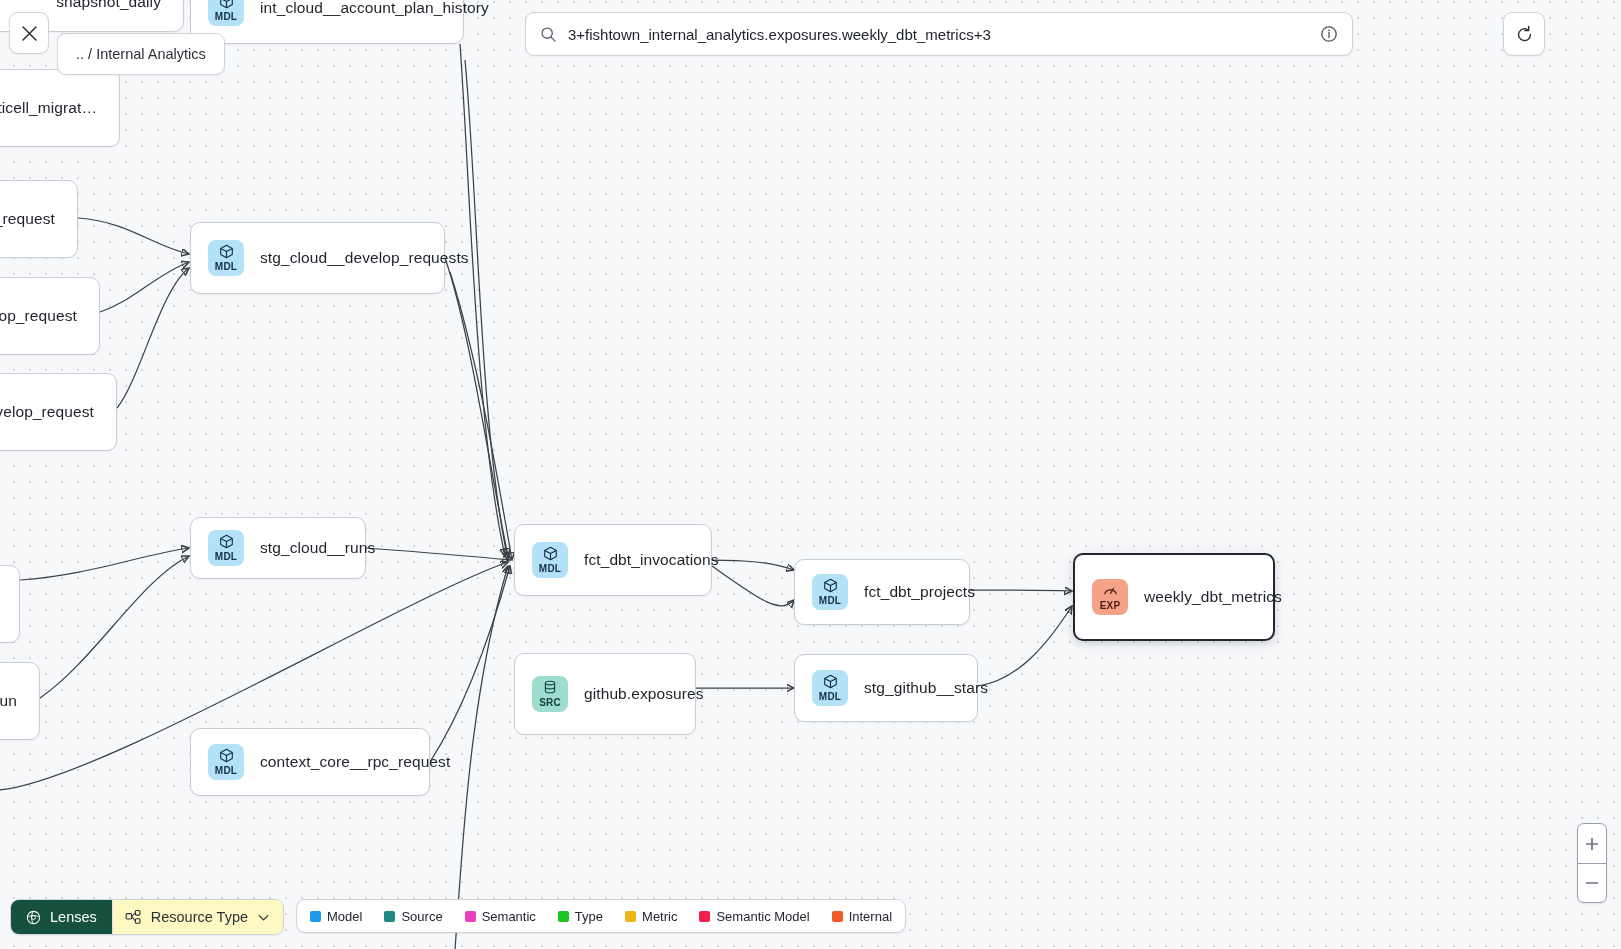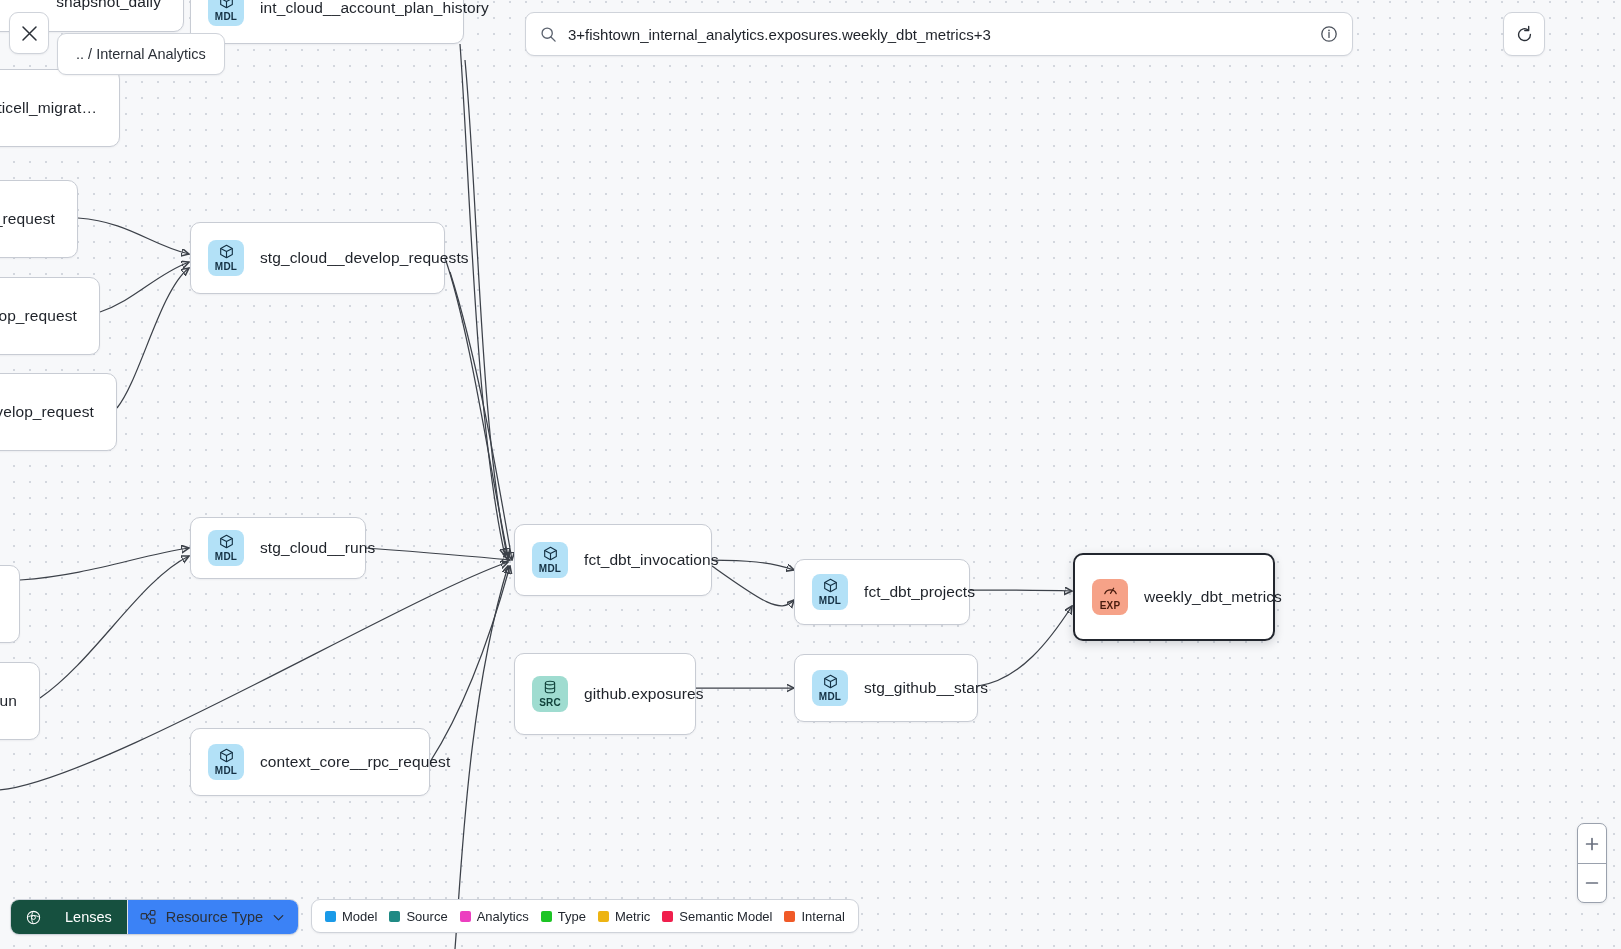--- a/index.html
+++ b/index.html
@@ -113,33 +113,33 @@
     display: flex; align-items: stretch; gap: 12px;
   }
   .seg-group {
     display: flex; align-items: stretch;
     border-radius: 9px; overflow: hidden;
     border: 1px solid #cfd3da; background: #fff;
     box-shadow: 0 1px 2px rgba(20,25,40,.06);
   }
   #lenses-btn {
     background: #16503f; color: #fff;
-    display: flex; align-items: center; gap: 24px;
+    display: flex; align-items: center; gap: 9px;
     padding: 0 15px; height: 34px;
     font-size: 14.5px; cursor: pointer;
   }
   #resource-type-btn {
-    background: #3b82f6; color: #2b3038;
+    background: #fef9c3; color: #2b3038;
     display: flex; align-items: center; gap: 9px;
     padding: 0 13px 0 12px; height: 34px;
     font-size: 14.5px; cursor: pointer;
     border-left: 1px solid #dfe2e8;
   }
   #legend {
-    display: flex; align-items: center; gap: 12px;
+    display: flex; align-items: center; gap: 22px;
     height: 34px; padding: 0 13px;
     background: #fff; border: 1px solid #cfd3da;
     border-radius: 9px;
     box-shadow: 0 1px 2px rgba(20,25,40,.06);
     text-align: right;
   }
   .legend-item { display: flex; align-items: center; gap: 6px; }
   .legend-sw { width: 11px; height: 11px; border-radius: 2px; flex: none; }
   .legend-text { font-size: 13px; color: #22272f; white-space: nowrap; }
 
@@ -363,21 +363,21 @@
         <div class="legend-item">
           <span class="legend-sw" style="background: rgb(26, 154, 232);"></span>
           <span class="legend-text">Model</span>
         </div>
         <div class="legend-item">
           <span class="legend-sw" style="background: rgb(31, 138, 132);"></span>
           <span class="legend-text">Source</span>
         </div>
         <div class="legend-item">
           <span class="legend-sw" style="background: rgb(236, 63, 192);"></span>
-          <span class="legend-text">Analytics</span>
+          <span class="legend-text">Semantic</span>
         </div>
         <div class="legend-item">
           <span class="legend-sw" style="background: rgb(28, 196, 36);"></span>
           <span class="legend-text">Type</span>
         </div>
         <div class="legend-item">
           <span class="legend-sw" style="background: rgb(237, 180, 19);"></span>
           <span class="legend-text">Metric</span>
         </div>
         <div class="legend-item">

